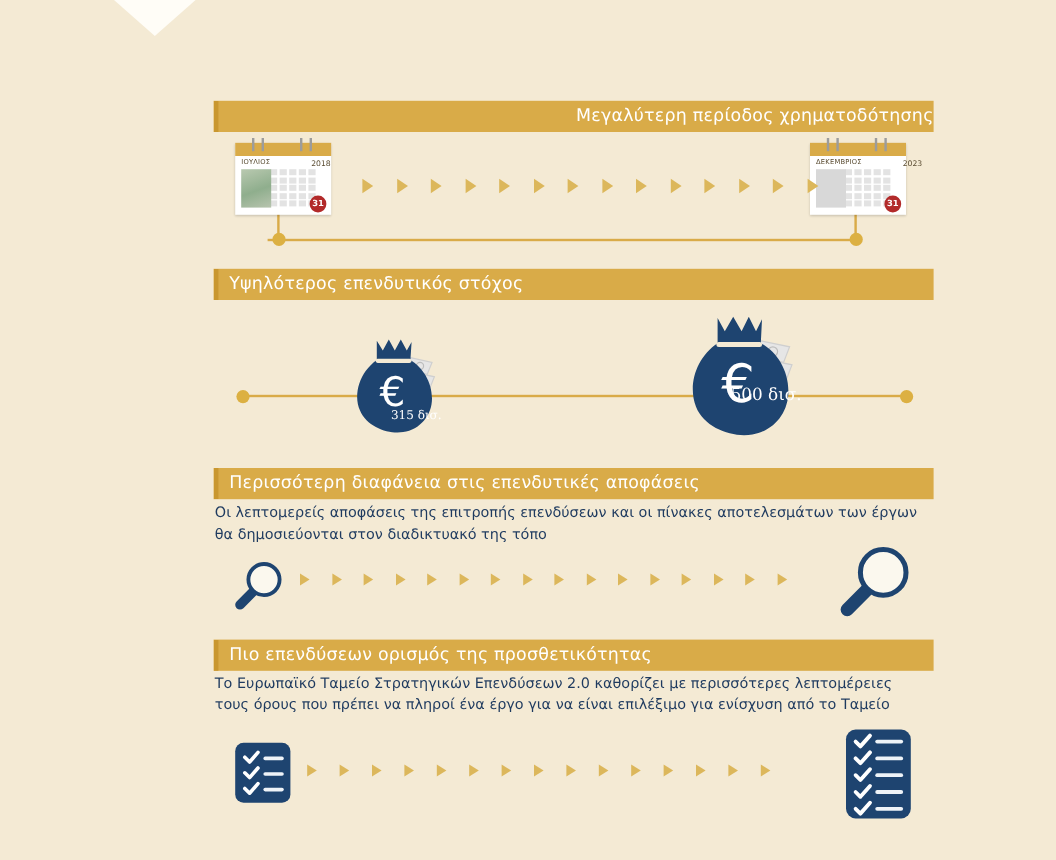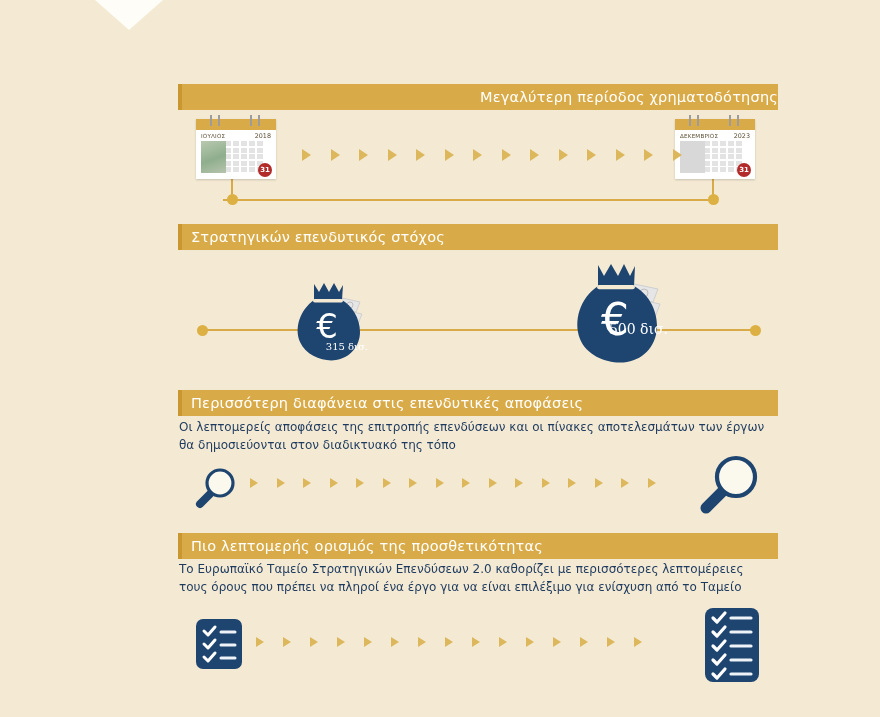--- a/index.html
+++ b/index.html
@@ -55,22 +55,22 @@
 
   
   .hline{position:absolute;height:2px;background:#d9ab48;}
   .vstem{position:absolute;width:2px;background:#d9ab48;}
   .dot{position:absolute;width:11px;height:11px;border-radius:50%;background:#dcb042;}
 
   
   .cal{position:absolute;background:#ffffff;box-shadow:0 1px 2px rgba(0,0,0,.18);}
   .cal-top{height:11px;background:#d9ab48;position:relative;}
   .ring{position:absolute;top:-4px;width:2px;height:11px;background:#9c9c9c;}
-  .cal-head{display:flex;justify-content:space-between;align-items:center;
-    padding:2px 5px 1px 5px;}
+  .cal-head{display:flex;justify-content:flex-start;align-items:center;
+    padding:2px 5px 1px 5px;gap:34px;}
   .cal-month{font-size:5.6px;color:#5b4d33;letter-spacing:.2px;}
   .cal-year{font-size:6.4px;color:#5b4d33;}
   .cal-grid{position:relative;padding:0 5px 5px 5px;}
   .cal-row{display:flex;gap:1.6px;margin-bottom:1.6px;}
   .cal-cell{width:6.4px;height:5px;background:#e3e3e3;}
   .cal-cell.blank{background:transparent;}
   .cal-photo{position:absolute;left:5px;top:0;width:25px;height:32px;
     background:linear-gradient(160deg,#b9c9b0,#8fae8d 55%,#b7c4ae);}
   .cal-badge{
     position:absolute;right:4px;bottom:2px;width:14px;height:14px;border-radius:50%;
@@ -252,21 +252,21 @@
         <span class="arrow"></span>
         <span class="arrow"></span>
         <span class="arrow"></span>
         <span class="arrow"></span>
       </div>
   </div>
 
   <div class="blk" style="left:0;top:0;width:600px;">
 
     <div class="bar" style="top:224px;">
-      <span class="bar-label">Στρατηγικών επενδυτικός στόχος</span>
+      <span class="bar-label">Υψηλότερος επενδυτικός στόχος</span>
     </div>
 
     <div class="hline" style="left:22px;top:329px;width:556px;"></div>
     <div class="dot" style="left:19px;top:324.5px;"></div>
     <div class="dot" style="left:572px;top:324.5px;"></div>
 
     <div class="bag-wrap" style="left:112px;top:278px;width:78px;height:86px;">
       <svg width="78" height="86" viewBox="0 0 78 86">
         <path d="M52 20 L70 24 L66 34 L48 30 Z" fill="#e6e6e6" stroke="#cfcfcf" stroke-width="1"></path>
         <path d="M54 32 L72 36 L68 46 L50 42 Z" fill="#e6e6e6" stroke="#cfcfcf" stroke-width="1"></path>
@@ -337,21 +337,21 @@
         <span class="arrow sm"></span>
         <span class="arrow sm"></span>
         <span class="arrow sm"></span>
         <span class="arrow sm"></span>
       </div>
   </div>
 
   <div class="blk" style="left:0;top:0;width:600px;">
 
     <div class="bar" style="top:533px;">
-      <span class="bar-label">Πιο λεπτομερής ορισμός της προσθετικότητας</span>
+      <span class="bar-label">Πιο επενδύσεων ορισμός της προσθετικότητας</span>
     </div>
 
     <div class="para" style="top:561px;">Το Ευρωπαϊκό Ταμείο Στρατηγικών Επενδύσεων 2.0 καθορίζει με περισσότερες λεπτομέρειες τους όρους που πρέπει να πληροί ένα έργο για να είναι επιλέξιμο για ενίσχυση από το Ταμείο</div>
 
     <div class="blk" style="left:17px;top:618px;">
       <svg width="48" height="52" viewBox="0 0 48 52">
         <rect x="1" y="1" width="46" height="50" rx="7" fill="#1e4470"></rect>
         <g stroke="#ffffff" stroke-width="3" fill="none" stroke-linecap="round" stroke-linejoin="round">
           <path d="M9 13 L13 17 L20 9"></path>
           <path d="M9 26 L13 30 L20 22"></path>

